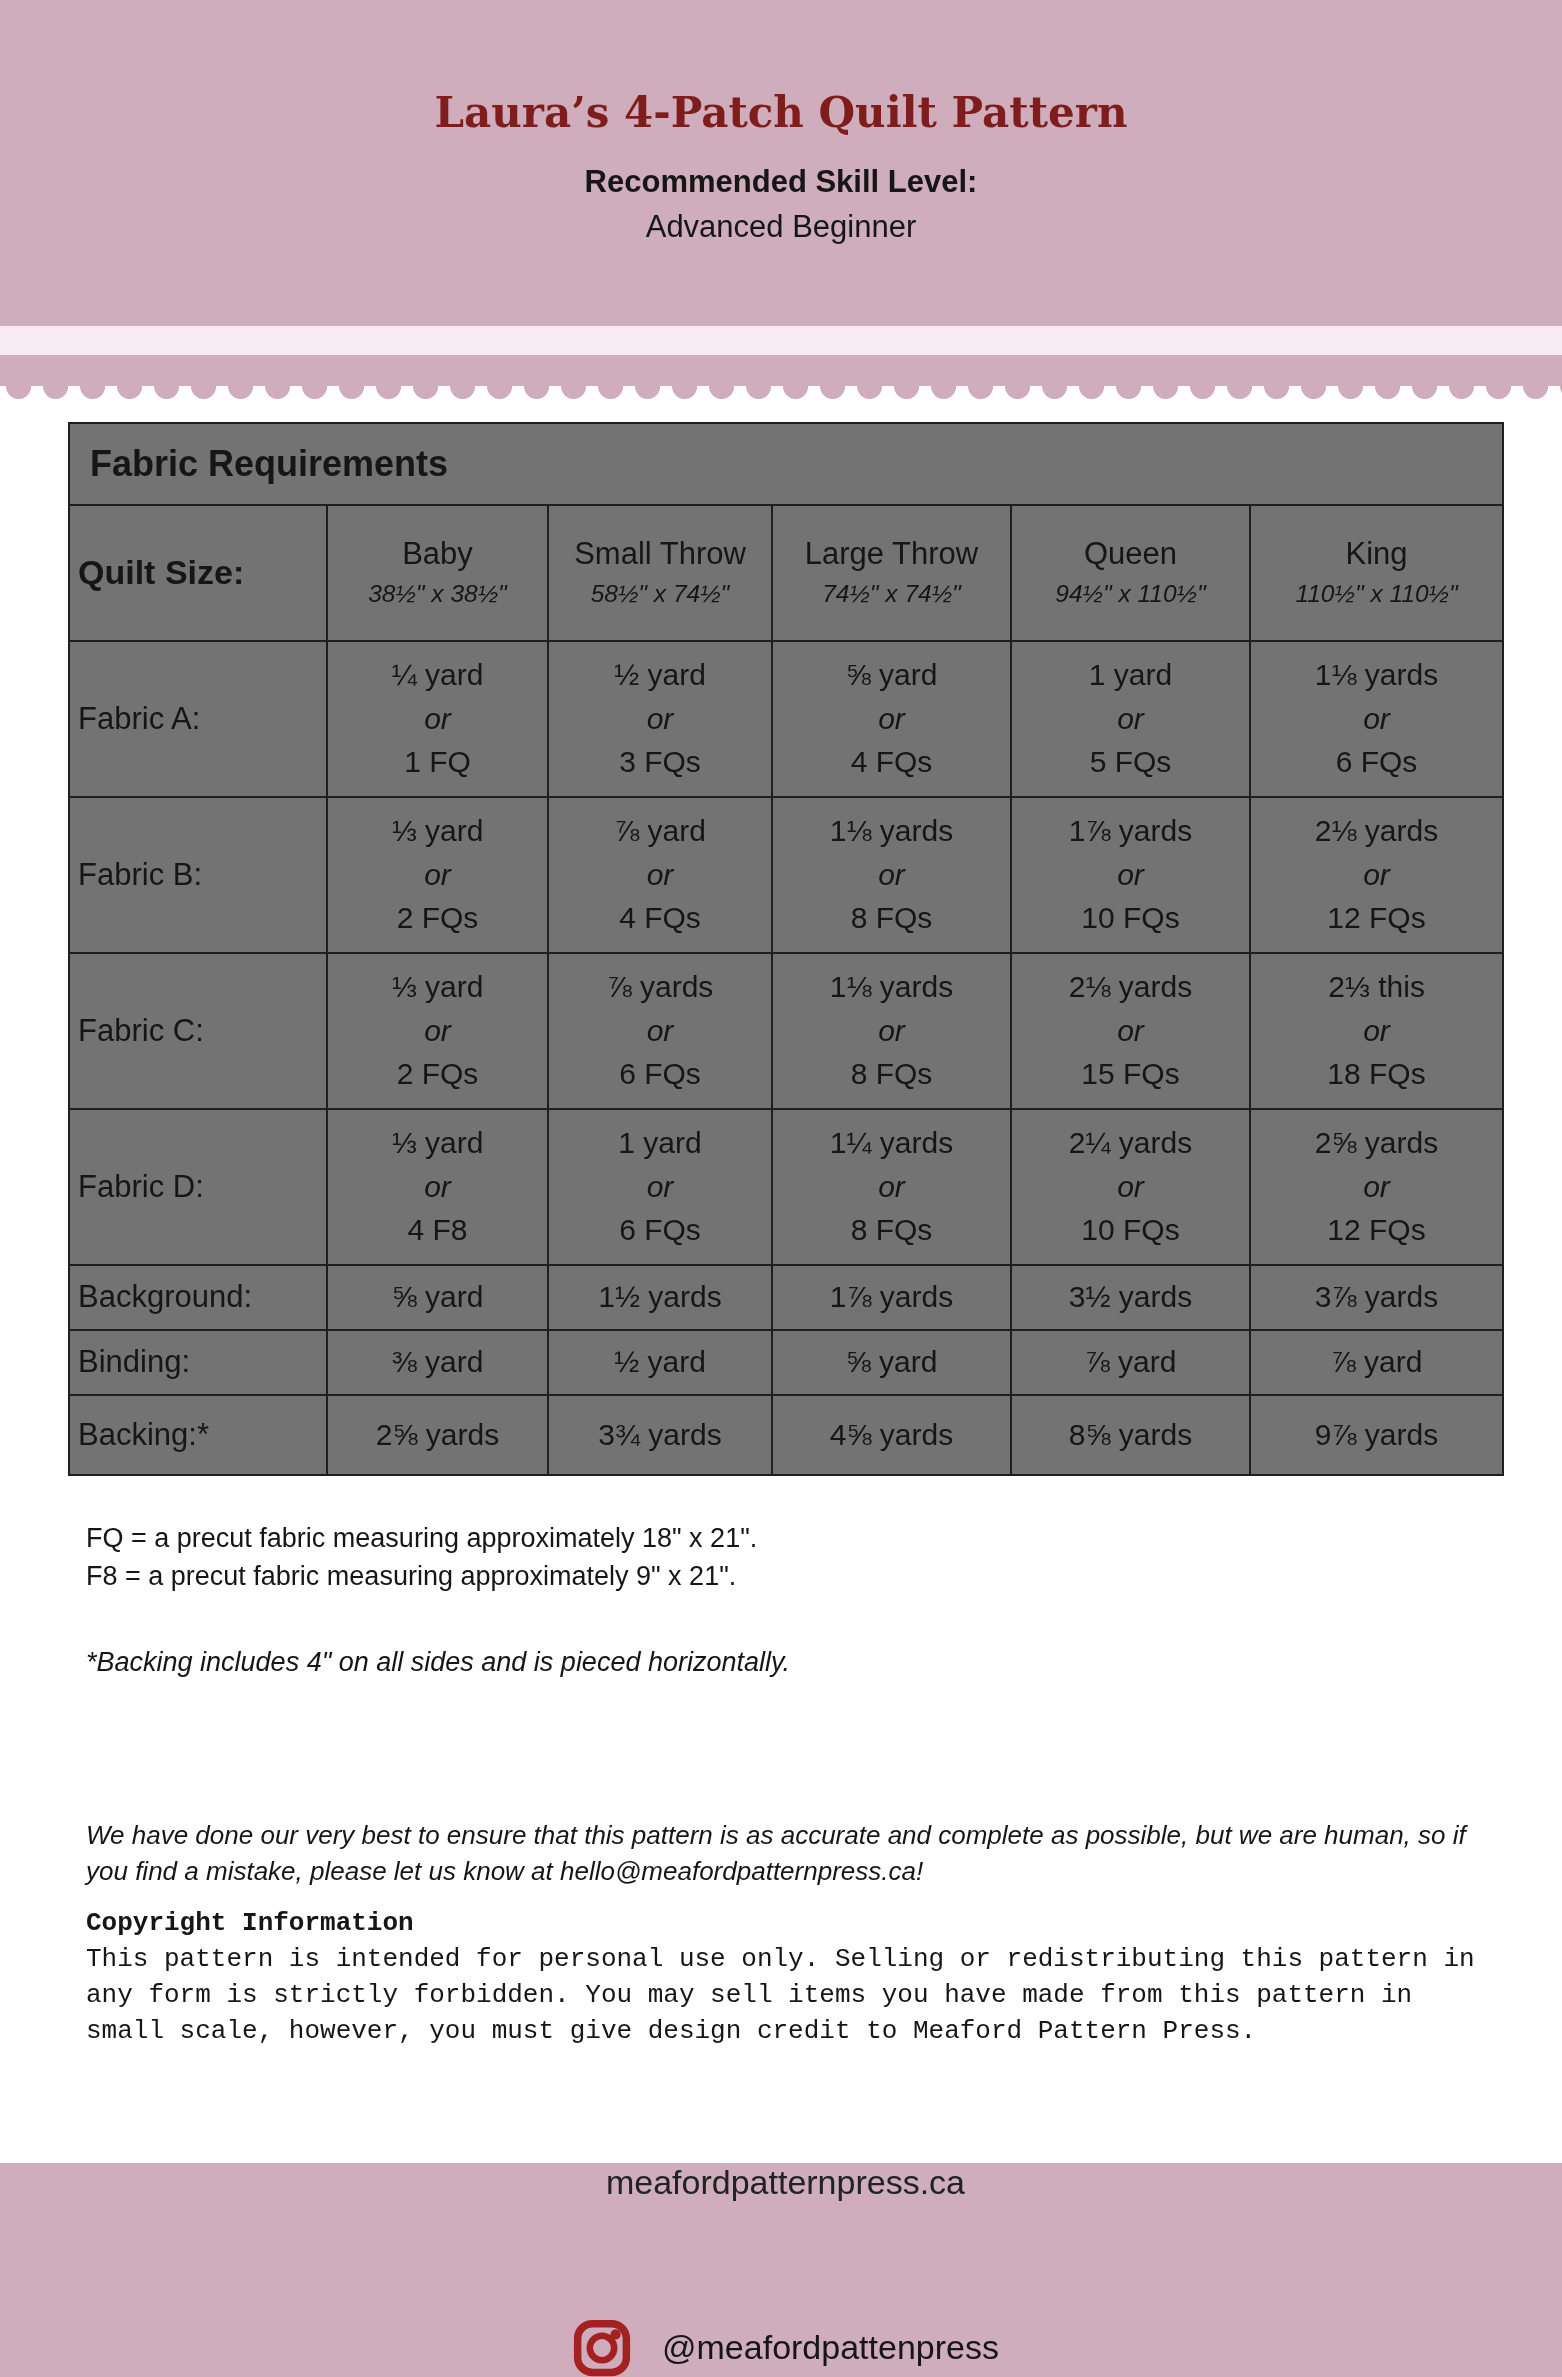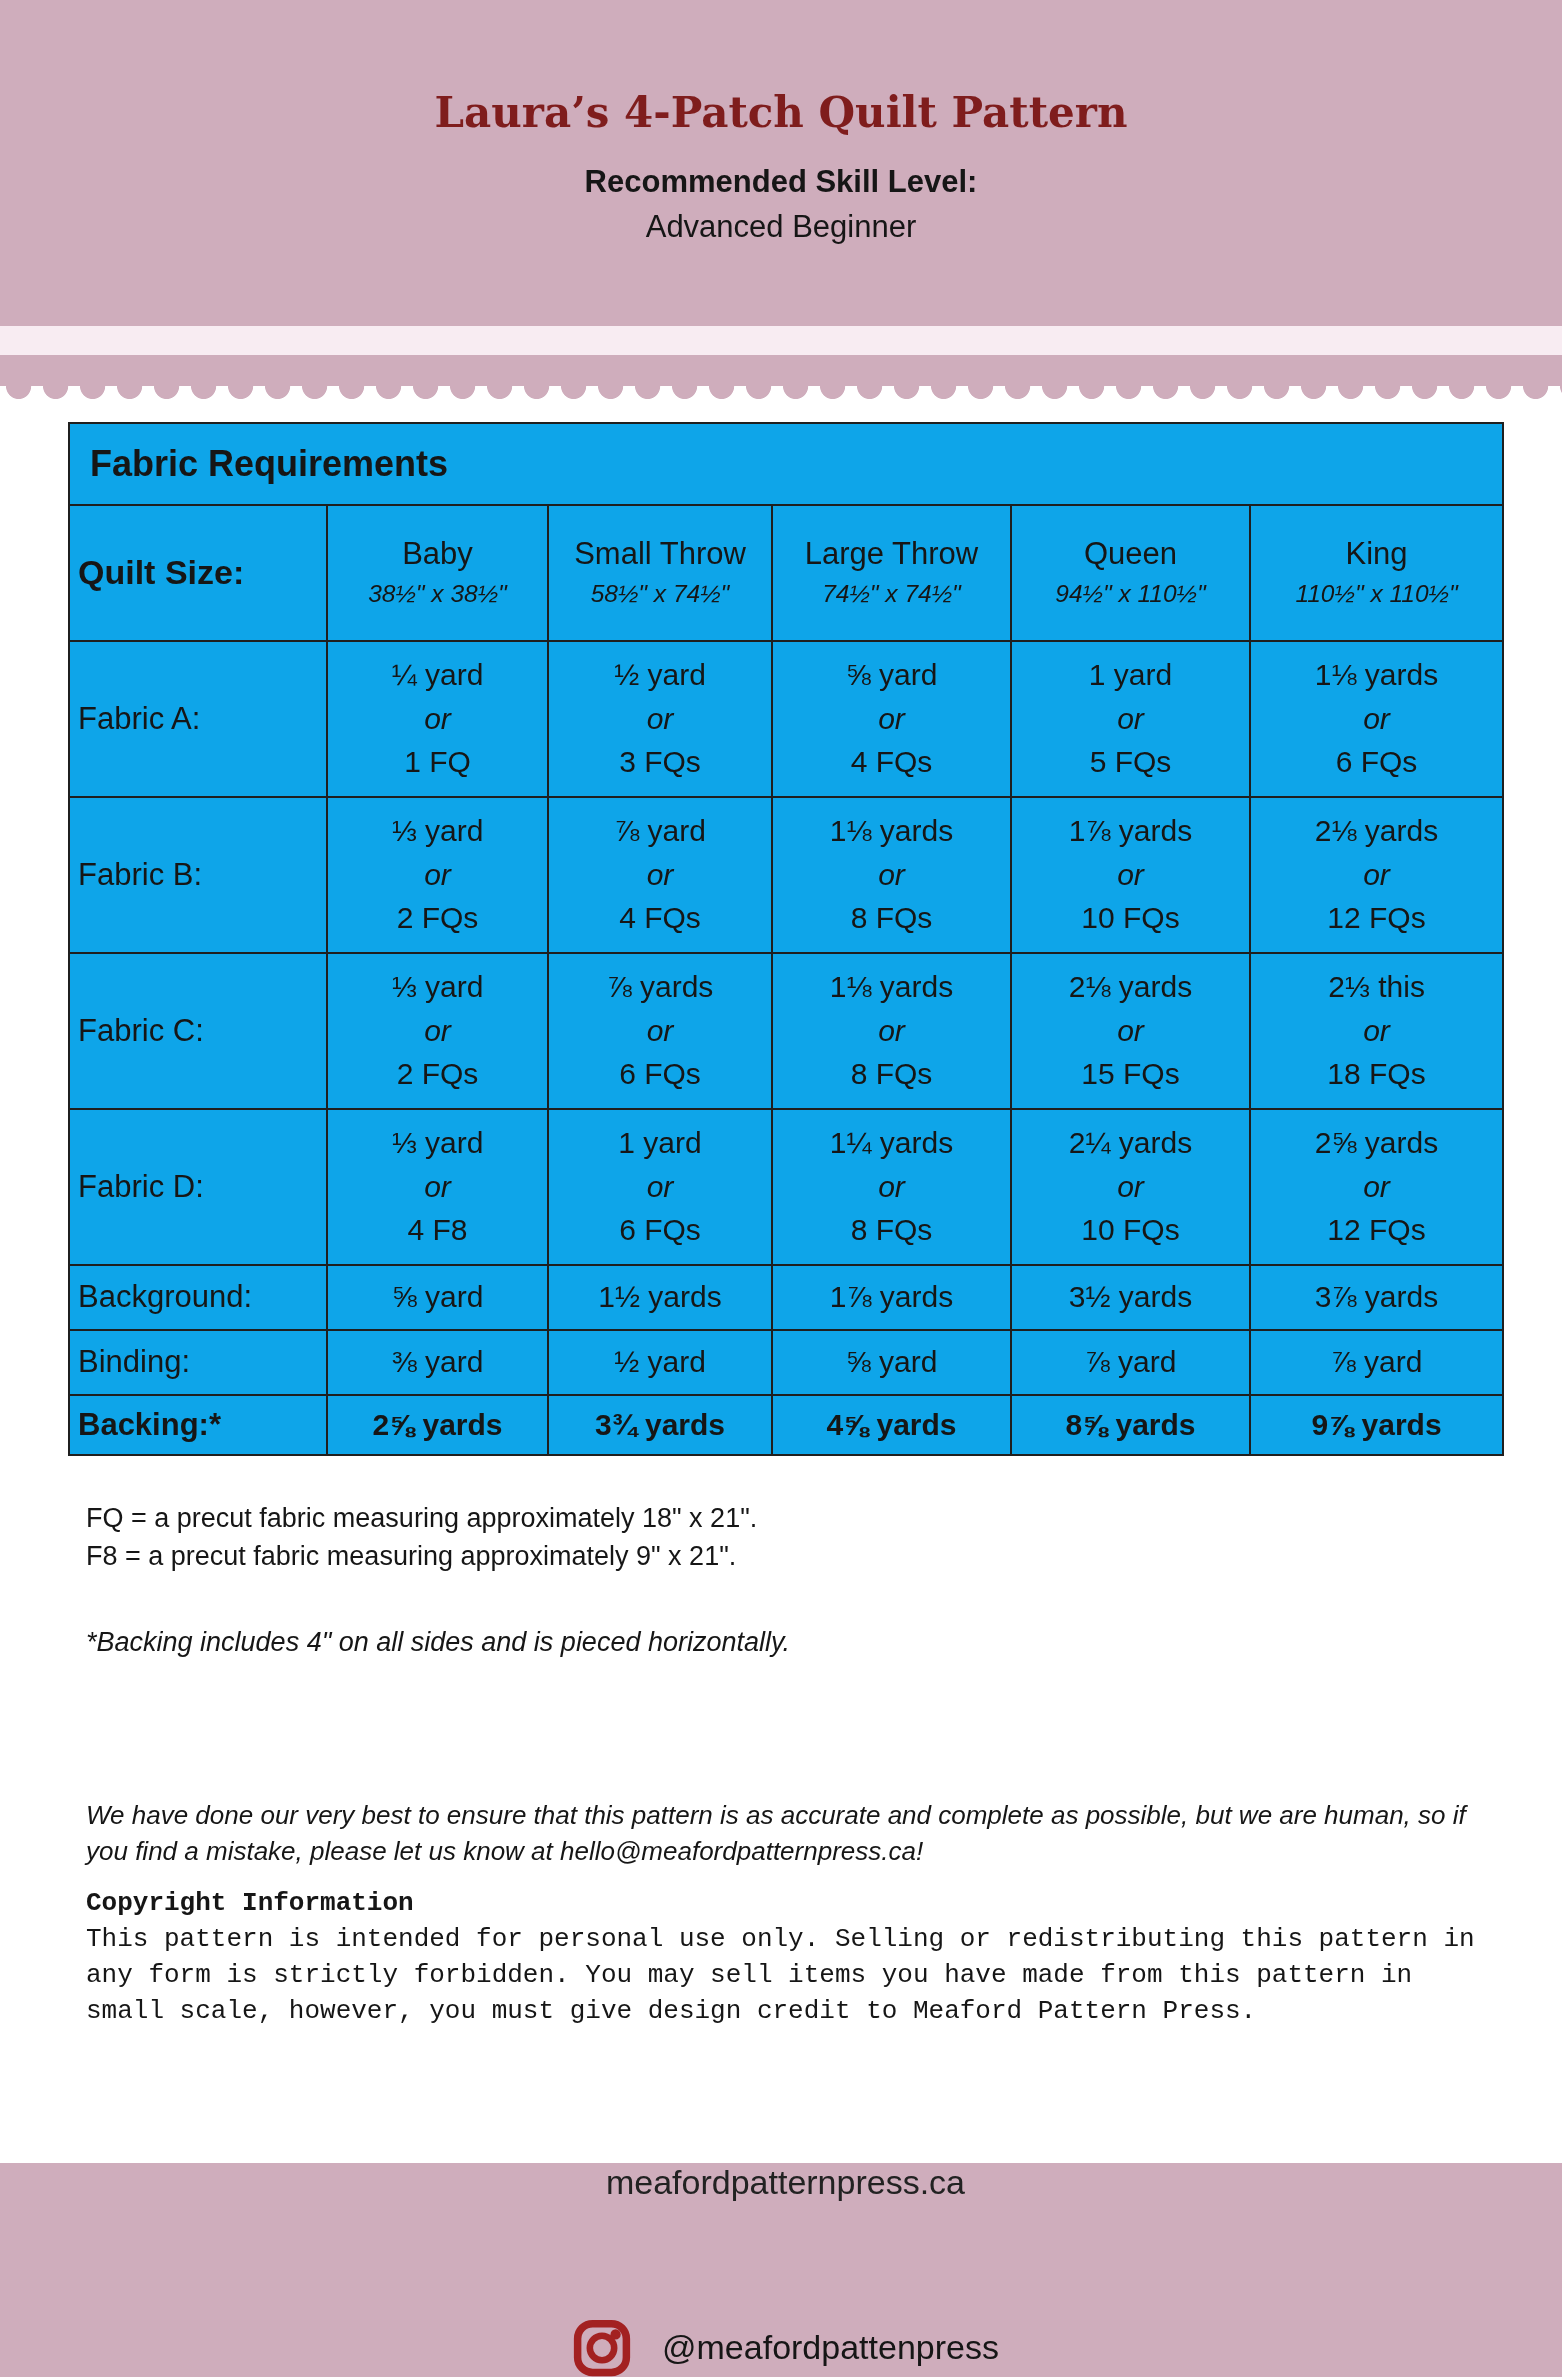--- a/index.html
+++ b/index.html
@@ -35,29 +35,29 @@
     background-image:radial-gradient(circle 13px at 18.6px 0px, var(--pink) 12.2px, rgba(0,0,0,0) 13px);
     background-size:37px 14.5px;
     background-repeat:repeat-x;
   }
   
   main{height:1762px;overflow:hidden;}
   table{
     border-collapse:collapse;table-layout:fixed;
     width:1434px;margin:21px 0 0 68px;
   }
-  td{border:2.7px solid var(--border);background:#0ea5e9;vertical-align:middle;}
+  td{border:2.7px solid var(--border);background:#737373;vertical-align:middle;}
   .row-title td{
     height:82px;font-size:36px;font-weight:bold;
     text-align:left;padding-left:20px;
   }
   .row-quilt td{height:136px;text-align:center;}
   .row-fabric td{height:156px;text-align:center;}
   .row-simple td{height:65px;text-align:center;font-size:30px;}
-  .row-backing td{height:60px;font-weight:bold;}
+  .row-backing td{height:80px;}
   td.lbl{
     text-align:left;padding-left:8px;font-size:31px;
   }
   td.lbl.bold{font-weight:bold;font-size:34px;}
   .cname{font-size:31px;line-height:1.25;}
   .cdims{font-size:24.5px;font-style:italic;line-height:1.25;margin-top:5.4px;}
   .cell-line{font-size:30px;line-height:1.45;}
   .or{font-style:italic;}
   
   .notes{margin:29px 0 0 86px;width:1399px;}

